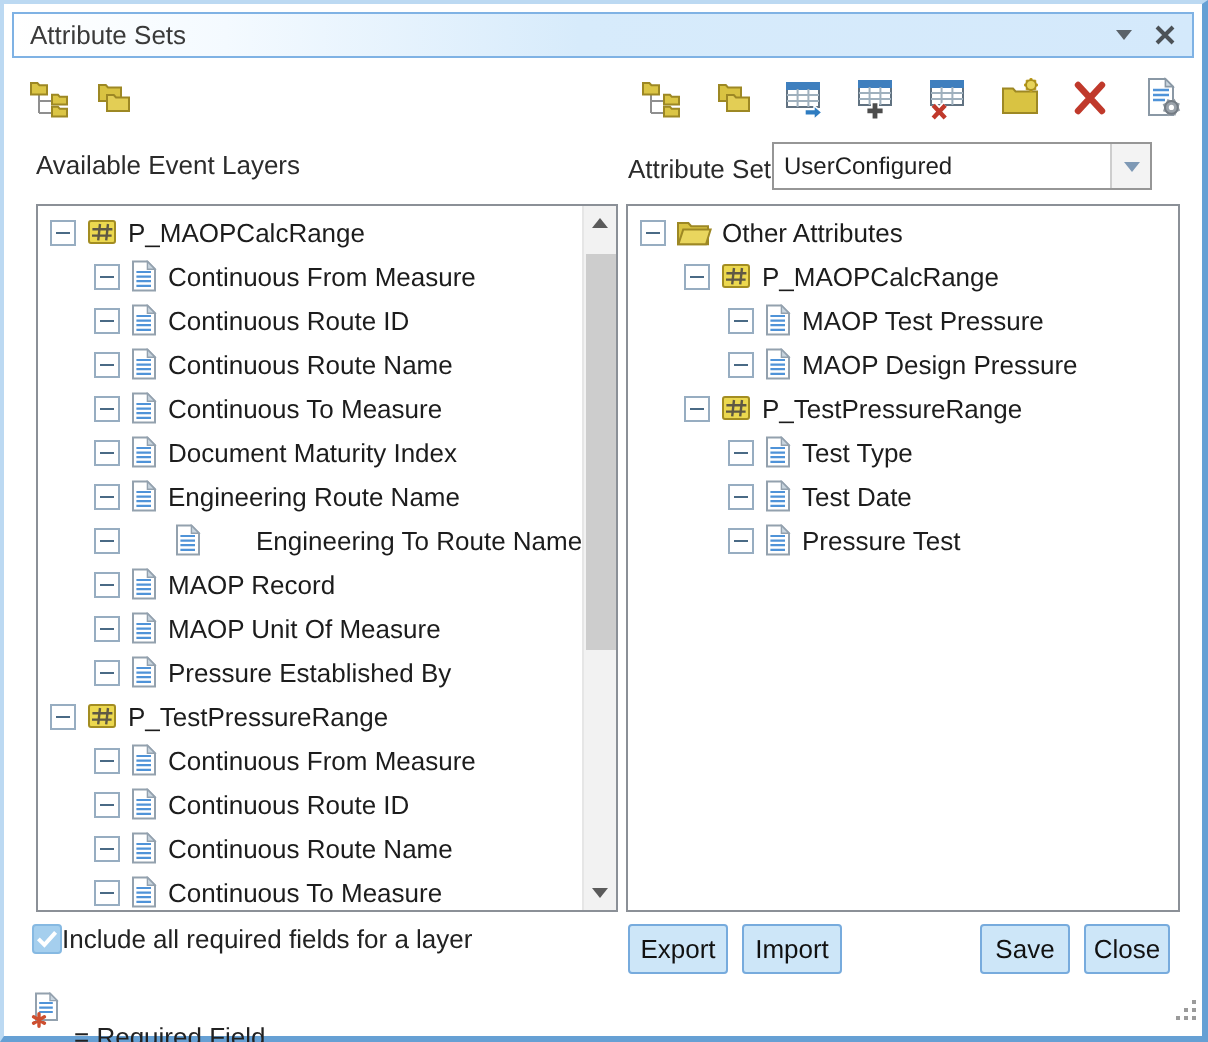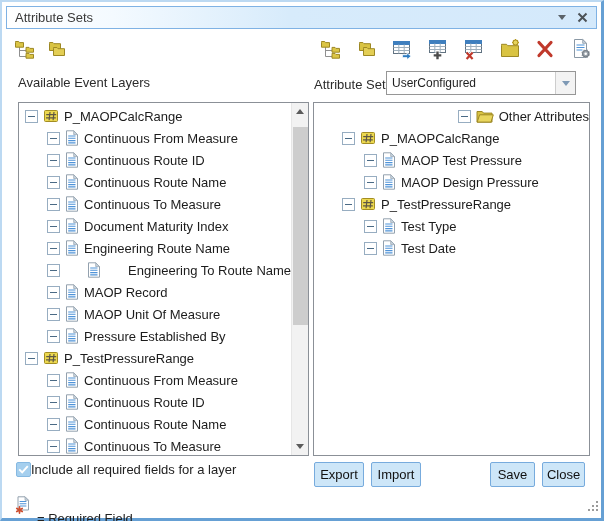--- a/index.html
+++ b/index.html
@@ -394,21 +394,21 @@
           <span class="arr-up"></span>
         </div>
       <div class="sb-thumb"></div>
       <div class="sb-btn sb-down">
           <span class="arr-down"></span>
         </div>
     </div>
   </div>
 
   <div class="panel-right" id="right-tree">
-      <div class="tree-row" style="padding-left: 6px; justify-content: flex-end;">
+      <div class="tree-row" style="padding-left: 6px;">
         <span class="expand-box"></span>
         <span class="tree-icon" style="display: flex;">
           <svg width="18" height="15" viewBox="0 0 18 15">
     <path d="M1 2.5h5.2l1.4 1.6H16v9H1z" fill="#d9c342" stroke="#9d8824"></path>
     <path d="M3.6 5.8h13.7L15 13.1H1.2z" fill="#e9d65e" stroke="#9d8824"></path>
   </svg>
         </span>
         <span class="tree-label">Other Attributes</span>
       </div>
       <div class="tree-row" style="padding-left: 28px;">
@@ -467,20 +467,31 @@
       <div class="tree-row" style="padding-left: 50px; align-items: center;">
         <span class="expand-box"></span>
         <span class="tree-icon" style="display: flex;">
           <svg width="14" height="16" viewBox="0 0 14 16">
     <path d="M1.5 .8h7.2l3.8 3.8V15.2H1.5z" fill="#fff" stroke="#93a1ae"></path>
     <path d="M8.7 .8l3.8 3.8H8.7z" fill="#c9d5df" stroke="#93a1ae" stroke-width="0.7"></path>
     <path d="M3.2 6h7.3M3.2 8.3h7.3M3.2 10.6h7.3M3.2 12.9h7.3" stroke="#4f93d8" stroke-width="1.1"></path>
   </svg>
         </span>
         <span class="tree-label">Test Date</span>
+      </div>
+      <div class="tree-row" style="padding-left: 50px;">
+        <span class="expand-box"></span>
+        <span class="tree-icon" style="display: flex;">
+          <svg width="14" height="16" viewBox="0 0 14 16">
+    <path d="M1.5 .8h7.2l3.8 3.8V15.2H1.5z" fill="#fff" stroke="#93a1ae"></path>
+    <path d="M8.7 .8l3.8 3.8H8.7z" fill="#c9d5df" stroke="#93a1ae" stroke-width="0.7"></path>
+    <path d="M3.2 6h7.3M3.2 8.3h7.3M3.2 10.6h7.3M3.2 12.9h7.3" stroke="#4f93d8" stroke-width="1.1"></path>
+  </svg>
+        </span>
+        <span class="tree-label">Pressure Test</span>
       </div>
     </div>
 
   <div class="checkbox-row">
     <span class="checkbox">
       <svg id="checkmark" width="11" height="9" viewBox="0 0 11 9">
           <path d="M1.2 4.4L4.2 7.4 9.8 1.2" fill="none" stroke="#fff" stroke-width="2"></path>
         </svg>
     </span>
     <span class="checkbox-label">Include all required fields for a layer</span>

